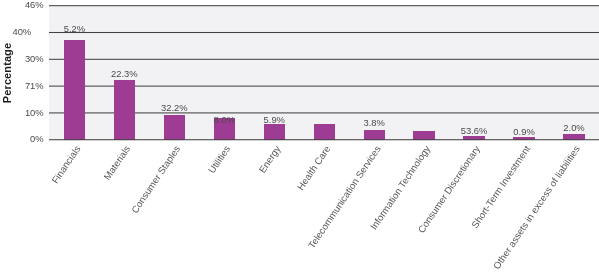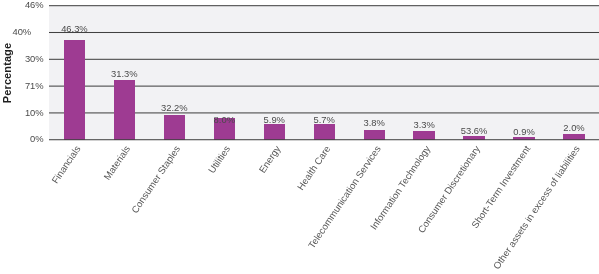--- a/index.html
+++ b/index.html
@@ -58,28 +58,26 @@
 
   <div class="ytitle" style="top: 72.7085px; transform: translate(-50%, -50%) rotate(-90deg); margin-left: 6.8px;">Percentage</div>
 
   <div class="ytick" style="top: 134.399px; width: 43.65px;">0%</div>
   <div class="ytick" style="top: 107.591px; width: 43.65px;">10%</div>
   <div class="ytick" style="top: 80.7826px; width: 43.65px;">71%</div>
   <div class="ytick" style="top: 53.9744px; width: 43.65px;">30%</div>
   <div class="ytick" style="top: 27.1662px; width: 43.65px; text-align: center;">40%</div>
   <div class="ytick" style="top: 0.358px; width: 43.65px;">46%</div>
 
-  <div class="dlabel" style="left: 24.4286px; top: 23.9525px;">46.3%</div>
-  <div class="dlabel" style="left: 74.3859px; top: 68.7967px;">31.3%</div>
+  <div class="dlabel" style="left: 24.4286px; top: 23.9525px;">5.2%</div>
+  <div class="dlabel" style="left: 74.3859px; top: 68.7967px;">22.3%</div>
   <div class="dlabel" style="left: 124.343px; top: 103.379px;">32.2%</div>
   <div class="dlabel" style="left: 174.3px; top: 103.332px; margin-top: 12px;">8.0%</div>
   <div class="dlabel" style="left: 224.258px; top: 114.862px;">5.9%</div>
-  <div class="dlabel" style="left: 274.215px; top: 114.898px;">5.7%</div>
   <div class="dlabel" style="left: 324.172px; top: 118.492px;">3.8%</div>
-  <div class="dlabel" style="left: 374.13px; top: 119.732px;">3.3%</div>
   <div class="dlabel" style="left: 424.087px; top: 125.558px;">53.6%</div>
   <div class="dlabel" style="left: 474.044px; top: 126.766px;">0.9%</div>
   <div class="dlabel" style="left: 524.001px; top: 123.417px;">2.0%</div>
 
   <div class="xlabel" style="right: 524.571px; top: 144.499px; transform: rotate(-56deg);">Financials</div>
   <div class="xlabel" style="right: 474.614px; top: 144.499px; transform: rotate(-56deg);">Materials</div>
   <div class="xlabel" style="right: 424.657px; top: 144.499px; transform: rotate(-56deg);">Consumer Staples</div>
   <div class="xlabel" style="right: 374.7px; top: 144.499px; transform: rotate(-56deg);">Utilities</div>
   <div class="xlabel" style="right: 324.742px; top: 144.499px; transform: rotate(-56deg);">Energy</div>
   <div class="xlabel" style="right: 274.785px; top: 144.499px; transform: rotate(-56deg);">Health Care</div>

